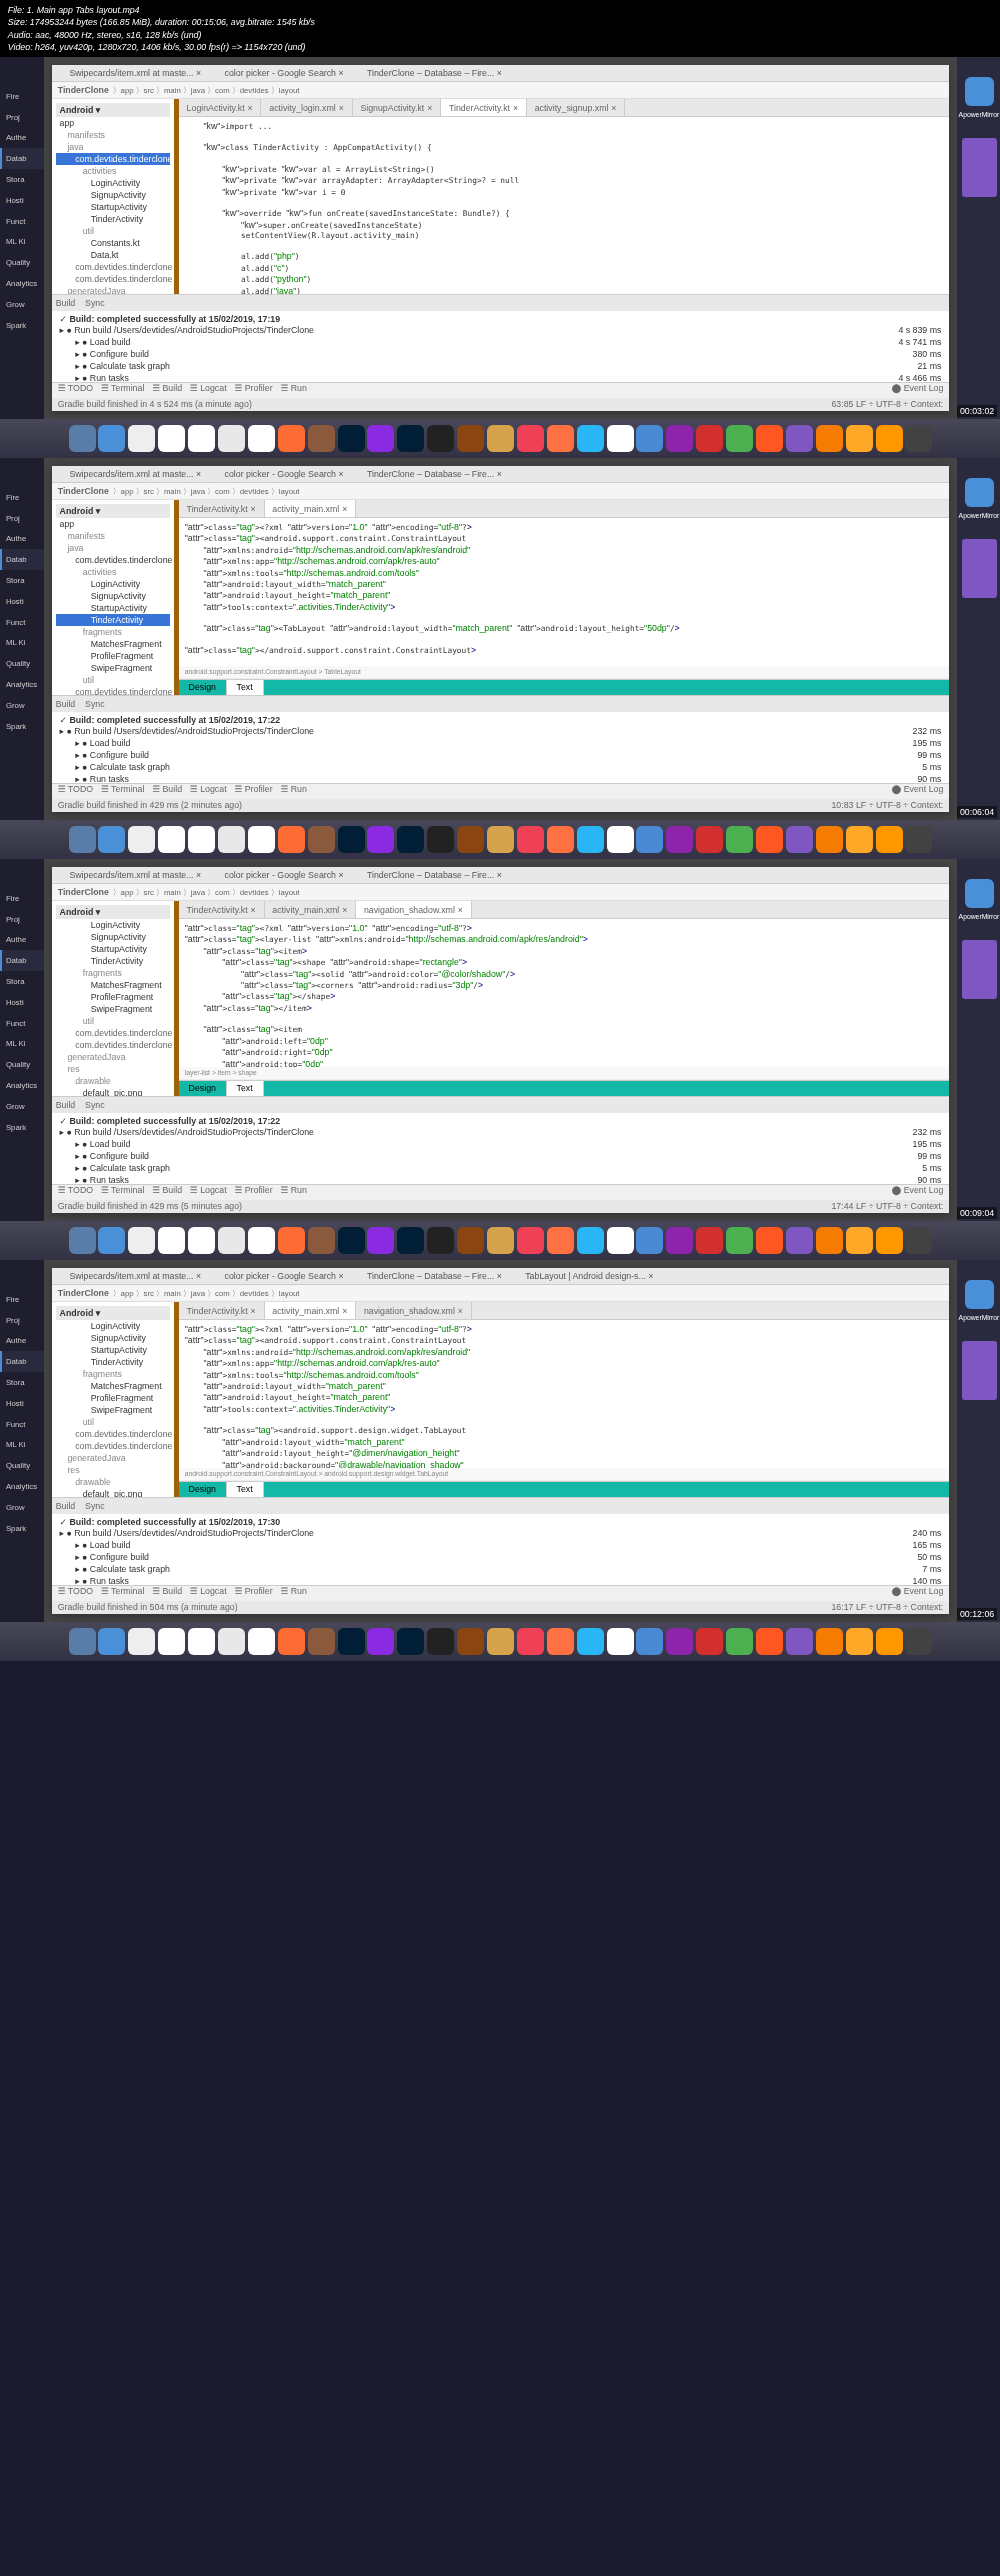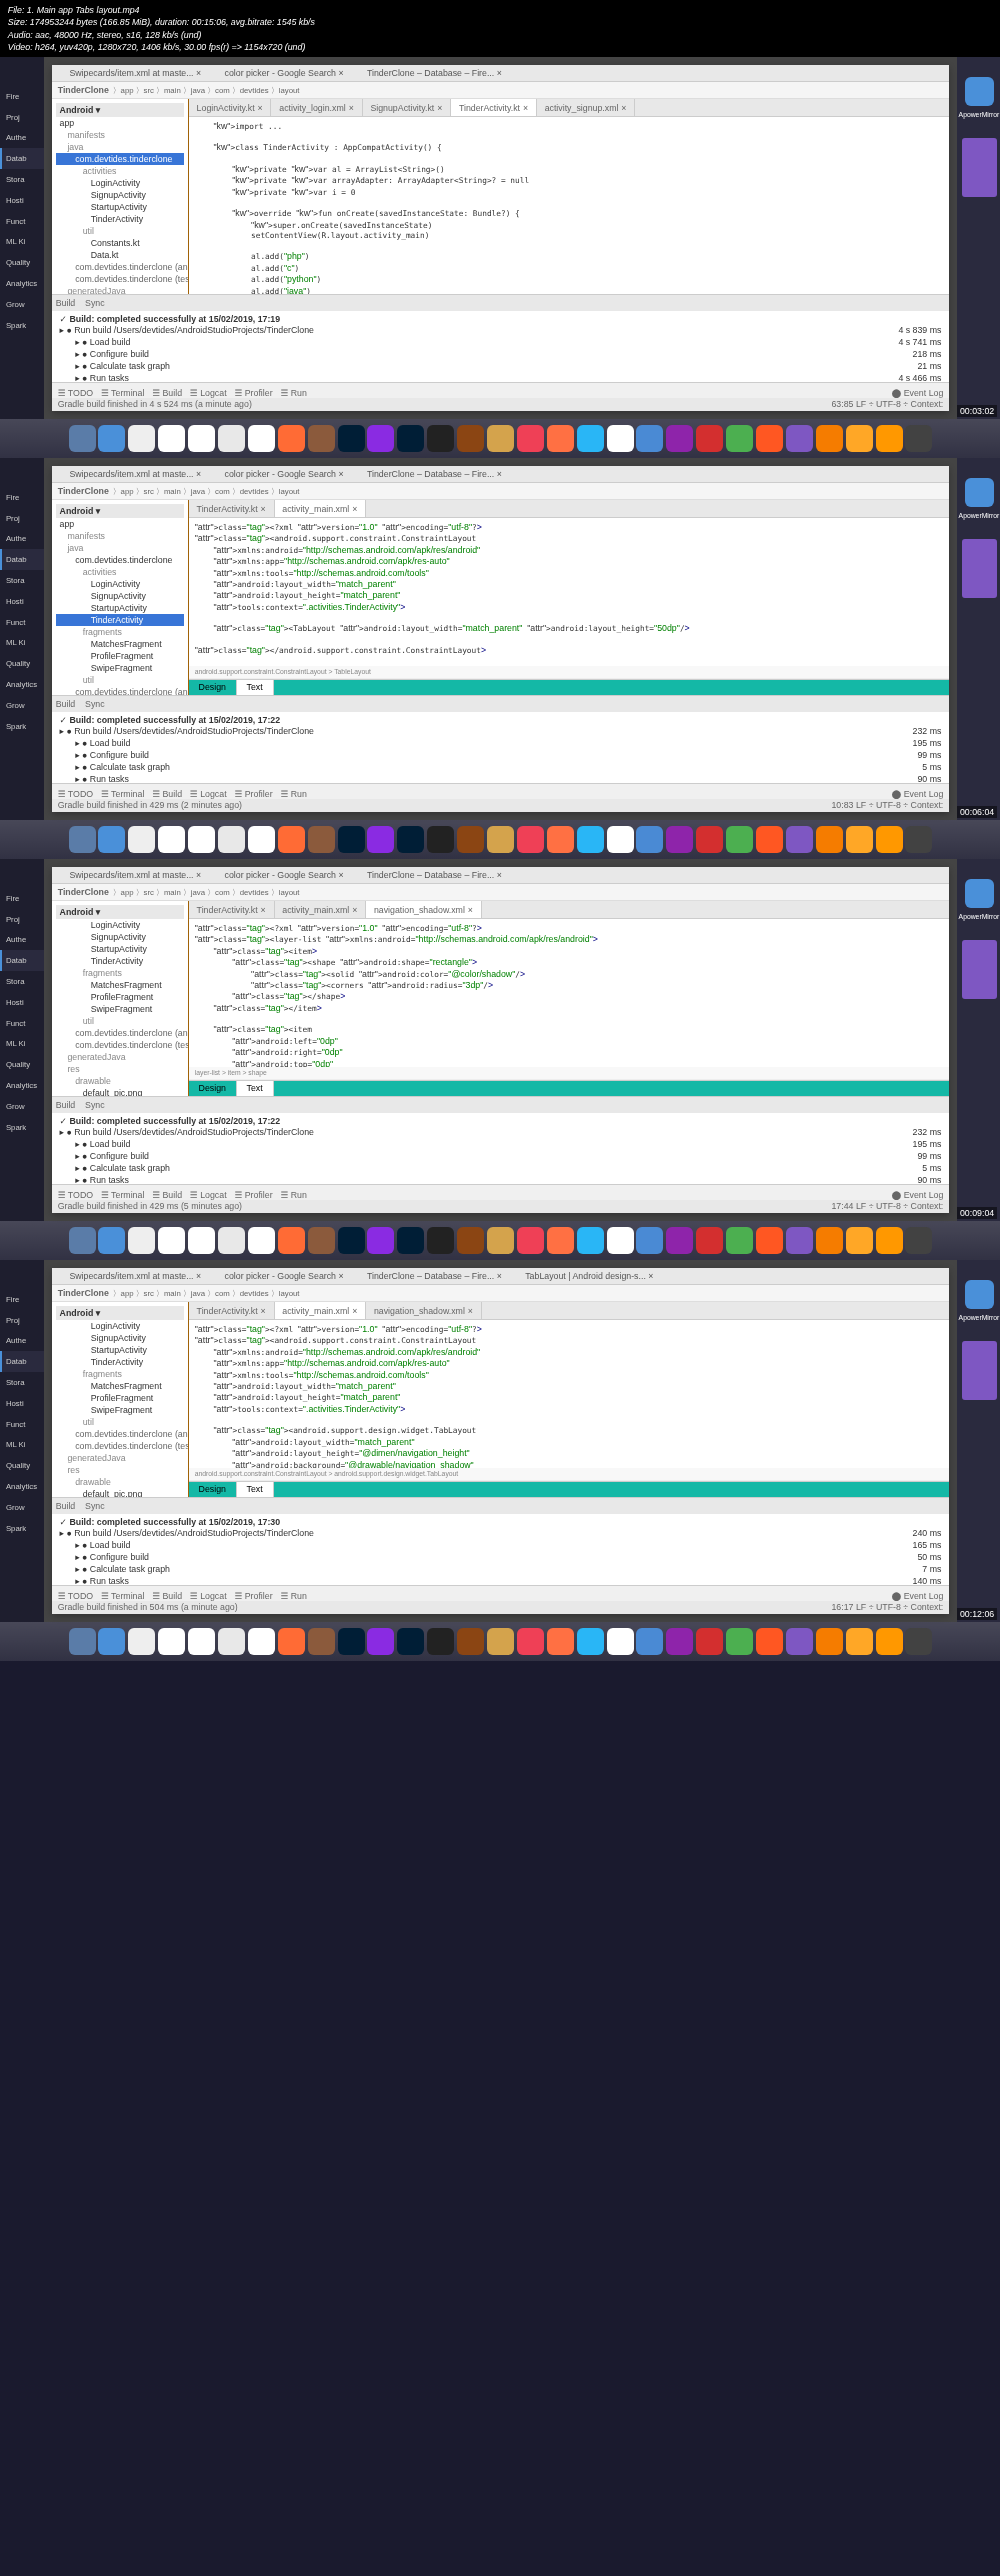--- a/index.html
+++ b/index.html
@@ -7,21 +7,21 @@
 .header{background:#000;color:#fff;padding:3.9px 7.8px;font-style:italic;font-family:Georgia,serif;font-size:12.7px;line-height:1.4}
 .frame{position:relative;height:362px;background:#444;display:flex}
 .sidebar-l{width:44px;background:#1e1e2e;color:#ccc;padding-top:29px}
 .sidebar-l .item{padding:5.9px 3.9px;font-size:7.8px;border-left:2px solid transparent}
 .sidebar-l .item.sel{border-left-color:#4a90d9;background:#2a2a3e}
 .main{flex:1;background:#f0f0f0;margin:7.8px;border-radius:3.9px;display:flex;flex-direction:column;box-shadow:0 2px 7.8px rgba(0,0,0,0.3)}
 .tabs-top{height:17px;background:#e8e8e8;display:flex;border-bottom:1px solid #ccc;font-size:7.8px;align-items:center;padding:0 5.9px}
 .tab-item{padding:0 11.7px;color:#555}
 .toolbar{height:17.6px;background:#f5f5f5;display:flex;align-items:center;padding:0 5.9px;font-size:7.8px;color:#666;border-bottom:1px solid #ddd;gap:3.9px}
 .ide-body{flex:1;display:flex;overflow:hidden}
-.tree{width:137px;background:#fff;border-right:1px solid #a16207;overflow:auto;font-size:7.8px;padding:3.9px}
+.tree{width:127px;background:#fff;border-right:5px solid #a16207;overflow:auto;font-size:7.8px;padding:3.9px}
 .tree-header{background:#e8e8e8;padding:2px 3.9px;color:#333;font-weight:bold}
 .tree-item{padding:1px 3.9px;color:#333;white-space:nowrap}
 .tree-item.pkg{color:#666}
 .tree-item.sel{background:#3875d7;color:#fff}
 .tree-item.folder{color:#888}
 .indent1{padding-left:11.7px}
 .indent2{padding-left:19.5px}
 .indent3{padding-left:27px}
 .indent4{padding-left:35px}
 .editor{flex:1;background:#fff;display:flex;flex-direction:column}
@@ -29,21 +29,21 @@
 .etab{padding:2.9px 7.8px;border-right:1px solid #ccc;color:#666;display:flex;align-items:center;gap:2.9px}
 .etab.active{background:#fff}
 .code{flex:1;padding:3.9px 5.9px;font-family:Menlo,monospace;font-size:7.8px;line-height:1.3;color:#333;overflow:auto;white-space:pre}
 .code .str{color:#008000}
 .code .tag{color:#000080}
 .code .val{color:#008000}
 .bottom-panel{height:88px;background:#fff;border-top:1px solid #ccc;font-size:7.8px}
 .bp-tabs{height:15.6px;background:#e8e8e8;display:flex;align-items:center;padding:0 3.9px;gap:9.8px;color:#666}
 .bp-content{padding:3.9px 7.8px;color:#333}
 .bp-row{display:flex;justify-content:space-between;padding:1px 0}
-.status-bar{height:15.6px;background:#f0f0f0;border-top:1px solid #ccc;display:flex;align-items:flex-end;justify-content:space-between;padding:0 5.9px;font-size:7.8px;color:#666}
+.status-bar{height:15.6px;background:#f0f0f0;border-top:1px solid #ccc;display:flex;align-items:flex-start;justify-content:space-between;padding:0 5.9px;font-size:7.8px;color:#666}
 .gradle-bar{height:13.7px;background:#e8e8e8;font-size:7.8px;padding:0 5.9px;color:#666;display:flex;align-items:center}
 .dock{height:39px;background:linear-gradient(to bottom,rgba(255,255,255,0.2),rgba(255,255,255,0.1));display:flex;align-items:center;justify-content:center;gap:2.9px;padding:0 9.8px}
 .dock-icon{width:27px;height:27px;border-radius:5.9px;display:flex;align-items:center;justify-content:center;font-size:13.7px}
 .phone-mirror{width:44px;background:#2a2a3e;display:flex;flex-direction:column;align-items:center;padding-top:19.5px}
 .mirror-icon{width:29px;height:29px;background:#4a90d9;border-radius:5.9px;margin-bottom:5.9px}
 .phone-screen{width:35px;height:59px;background:#7e57c2;margin-top:19.5px;border-radius:2.9px}
 .timestamp{position:absolute;bottom:2px;right:3.9px;color:#fff;font-size:8.8px;background:rgba(0,0,0,0.5);padding:1px 2.9px}
 .design-tabs{height:15.6px;background:#14b8a6;display:flex;font-size:7.8px;border-top:1px solid #ccc}
 .design-tab{padding:2px 9.8px;border-right:1px solid #ccc}
 .design-tab.active{background:#fff}
@@ -159,21 +159,21 @@
             <div class="bp-row">
               <span>▸ ● Run build /Users/devtides/AndroidStudioProjects/TinderClone</span>
               <span>4 s 839 ms</span>
             </div>
             <div class="bp-row" style="padding-left:15.6px">
               <span>▸ ● Load build</span>
               <span>4 s 741 ms</span>
             </div>
             <div class="bp-row" style="padding-left:15.6px">
               <span>▸ ● Configure build</span>
-              <span>218 ms</span>
+              <span>380 ms</span>
             </div>
             <div class="bp-row" style="padding-left:15.6px">
               <span>▸ ● Calculate task graph</span>
               <span>21 ms</span>
             </div>
             <div class="bp-row" style="padding-left:15.6px">
               <span>▸ ● Run tasks</span>
               <span>4 s 466 ms</span>
             </div>
           </div>

